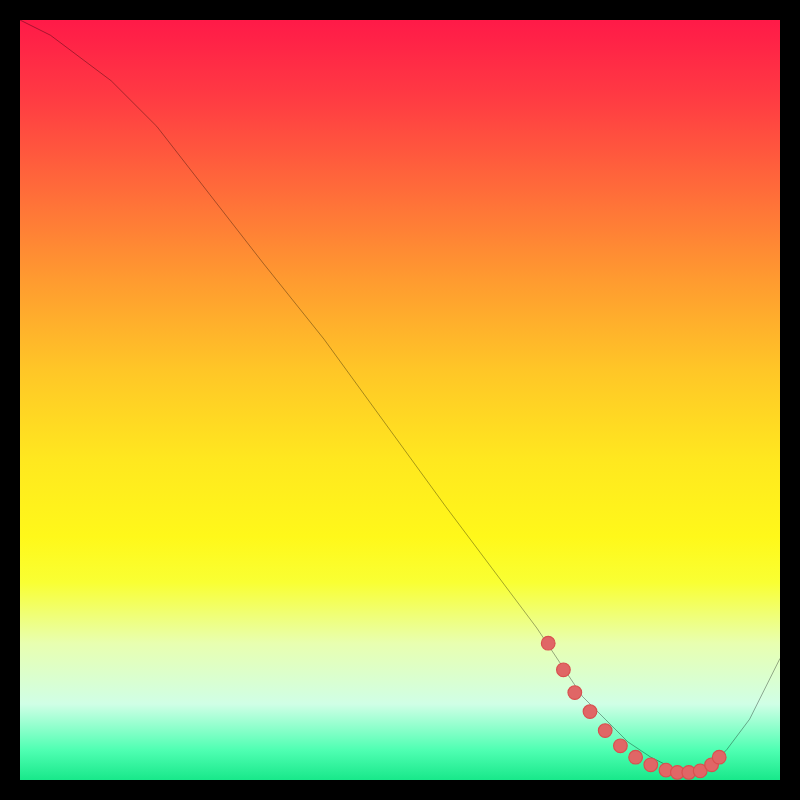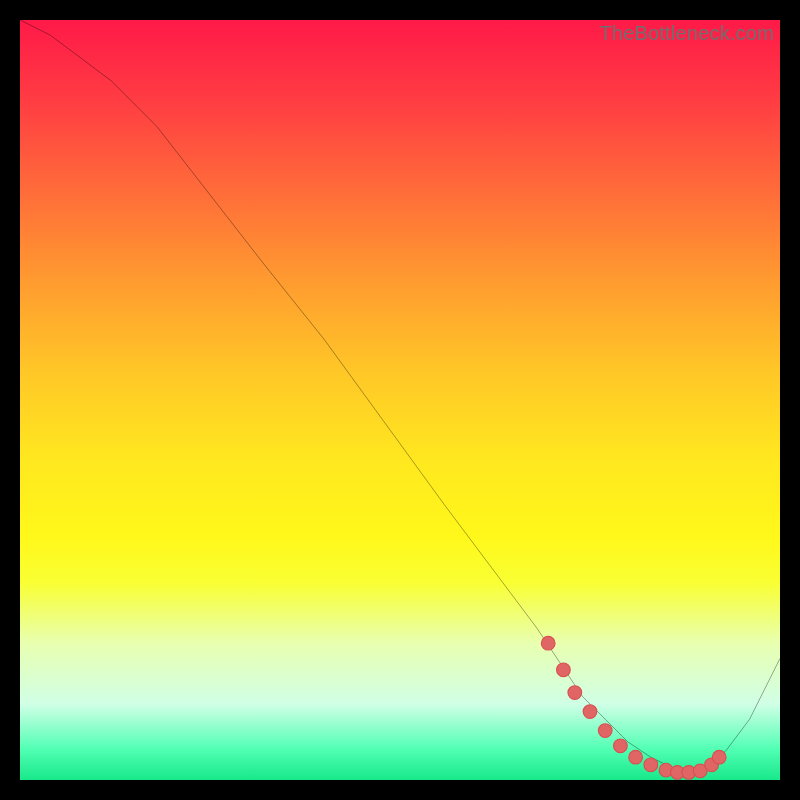--- a/index.html
+++ b/index.html
@@ -58,21 +58,20 @@
     overflow: visible;
   }
 </style>
 </head>
 <body>
 
 <div class="stage">
 
   <div class="plot">
 
-    <div class="watermark">TheBottleneck.com</div>
 
     <svg class="curve" viewBox="0 0 100 100" preserveAspectRatio="none">
       <path id="curve-path" fill="none" stroke="#000000" stroke-width="0.35" vector-effect="non-scaling-stroke" d="M0.00 0.00 L4.00 2.00 L8.00 5.00 L12.00 8.00 L18.00 14.00 L25.00 23.00 L32.00 32.00 L40.00 42.00 L48.00 53.00 L56.00 64.00 L62.00 72.00 L68.00 80.00 L72.00 86.00 L74.00 89.00 L77.00 92.00 L80.00 95.00 L83.00 97.00 L85.00 98.00 L87.00 99.00 L89.00 99.00 L91.00 98.00 L93.00 96.00 L96.00 92.00 L100.00 84.00"></path>
       <g id="markers-group">
           <circle cx="69.50" cy="82.00" r="0.9" fill="#e06666" stroke="#d94f4f" stroke-width="0.15"></circle>
           <circle cx="71.50" cy="85.50" r="0.9" fill="#e06666" stroke="#d94f4f" stroke-width="0.15"></circle>
           <circle cx="73.00" cy="88.50" r="0.9" fill="#e06666" stroke="#d94f4f" stroke-width="0.15"></circle>
           <circle cx="75.00" cy="91.00" r="0.9" fill="#e06666" stroke="#d94f4f" stroke-width="0.15"></circle>
           <circle cx="77.00" cy="93.50" r="0.9" fill="#e06666" stroke="#d94f4f" stroke-width="0.15"></circle>
           <circle cx="79.00" cy="95.50" r="0.9" fill="#e06666" stroke="#d94f4f" stroke-width="0.15"></circle>

